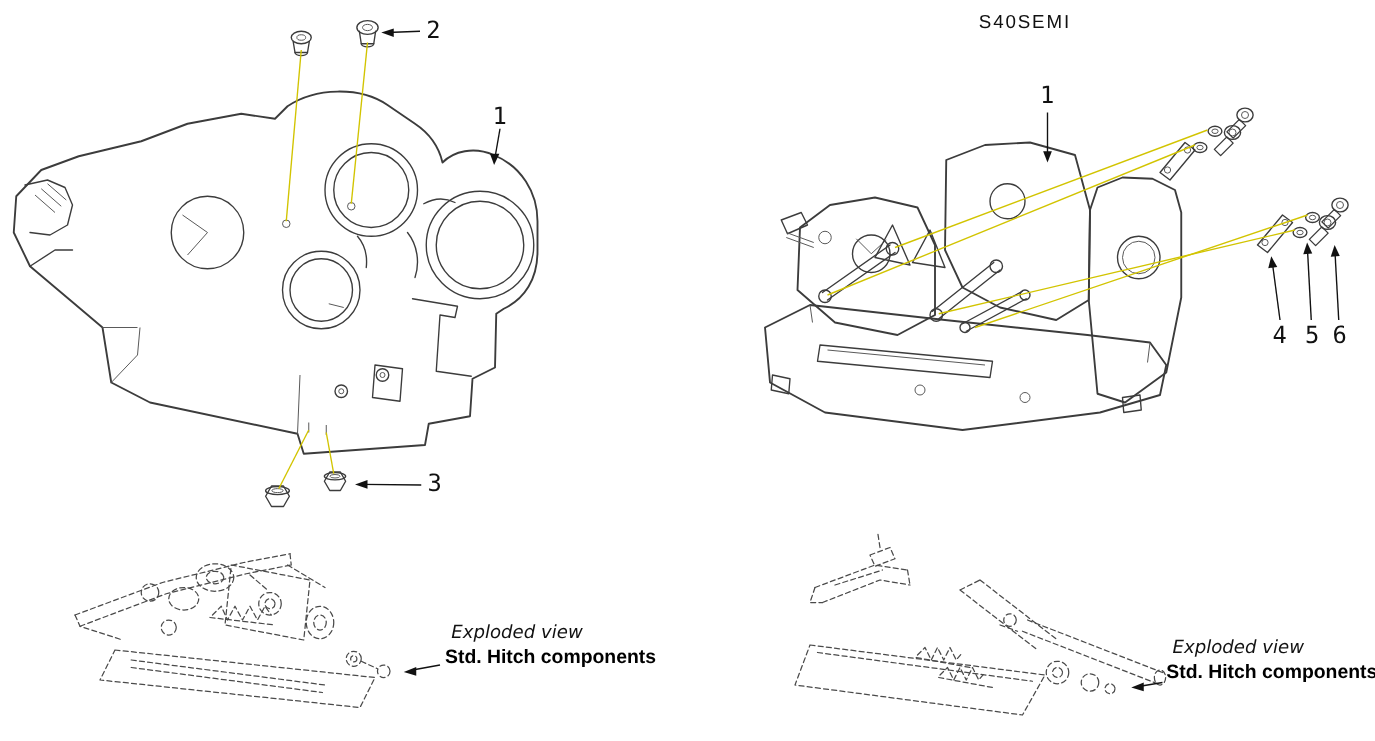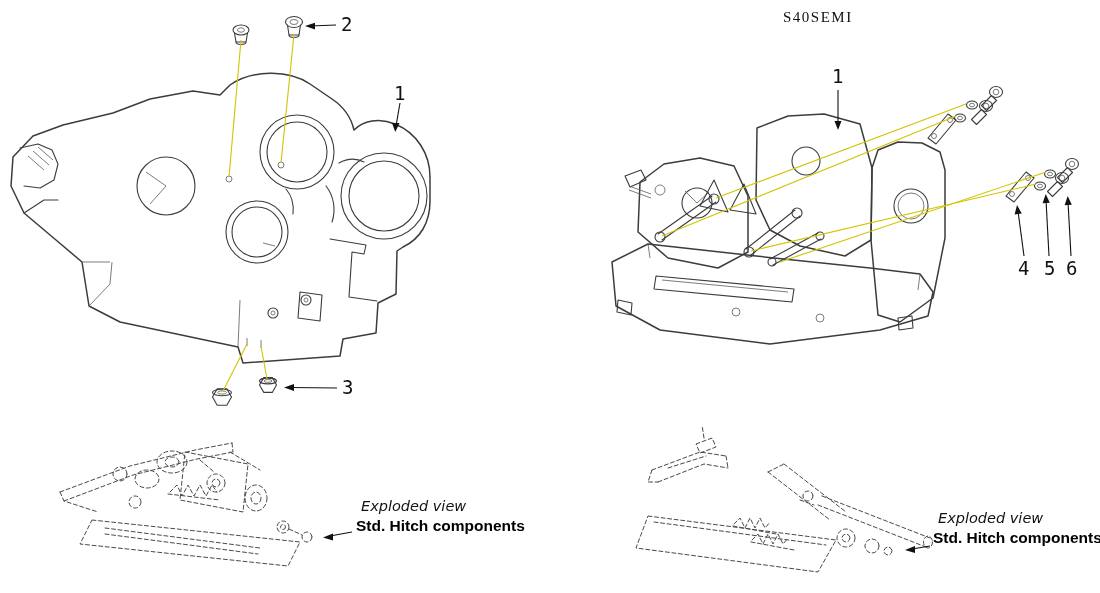--- a/index.html
+++ b/index.html
@@ -21,21 +21,21 @@
   .dash{stroke:#4a4a4a;fill:none;stroke-width:1;stroke-dasharray:4 2.6;stroke-linejoin:round;stroke-linecap:round;}
   
   .label{
     position:absolute;color:#111;
     font-family:"DejaVu Sans Mono",monospace;
     font-size:19px;font-weight:500;line-height:1;
     white-space:nowrap;
   }
   .title{
     position:absolute;color:#111;
-    font-family:Liberation Serif, serif;
+    font-family:Liberation Sans, sans-serif;
     font-size:15px;letter-spacing:1.5px;line-height:1;
     white-space:nowrap;
   }
   .cap-it{
     position:absolute;color:#111;
     font-family:"DejaVu Sans",sans-serif;
     font-style:italic;font-size:14.5px;line-height:1;white-space:nowrap;
   }
   .cap-b{
     position:absolute;color:#000;

